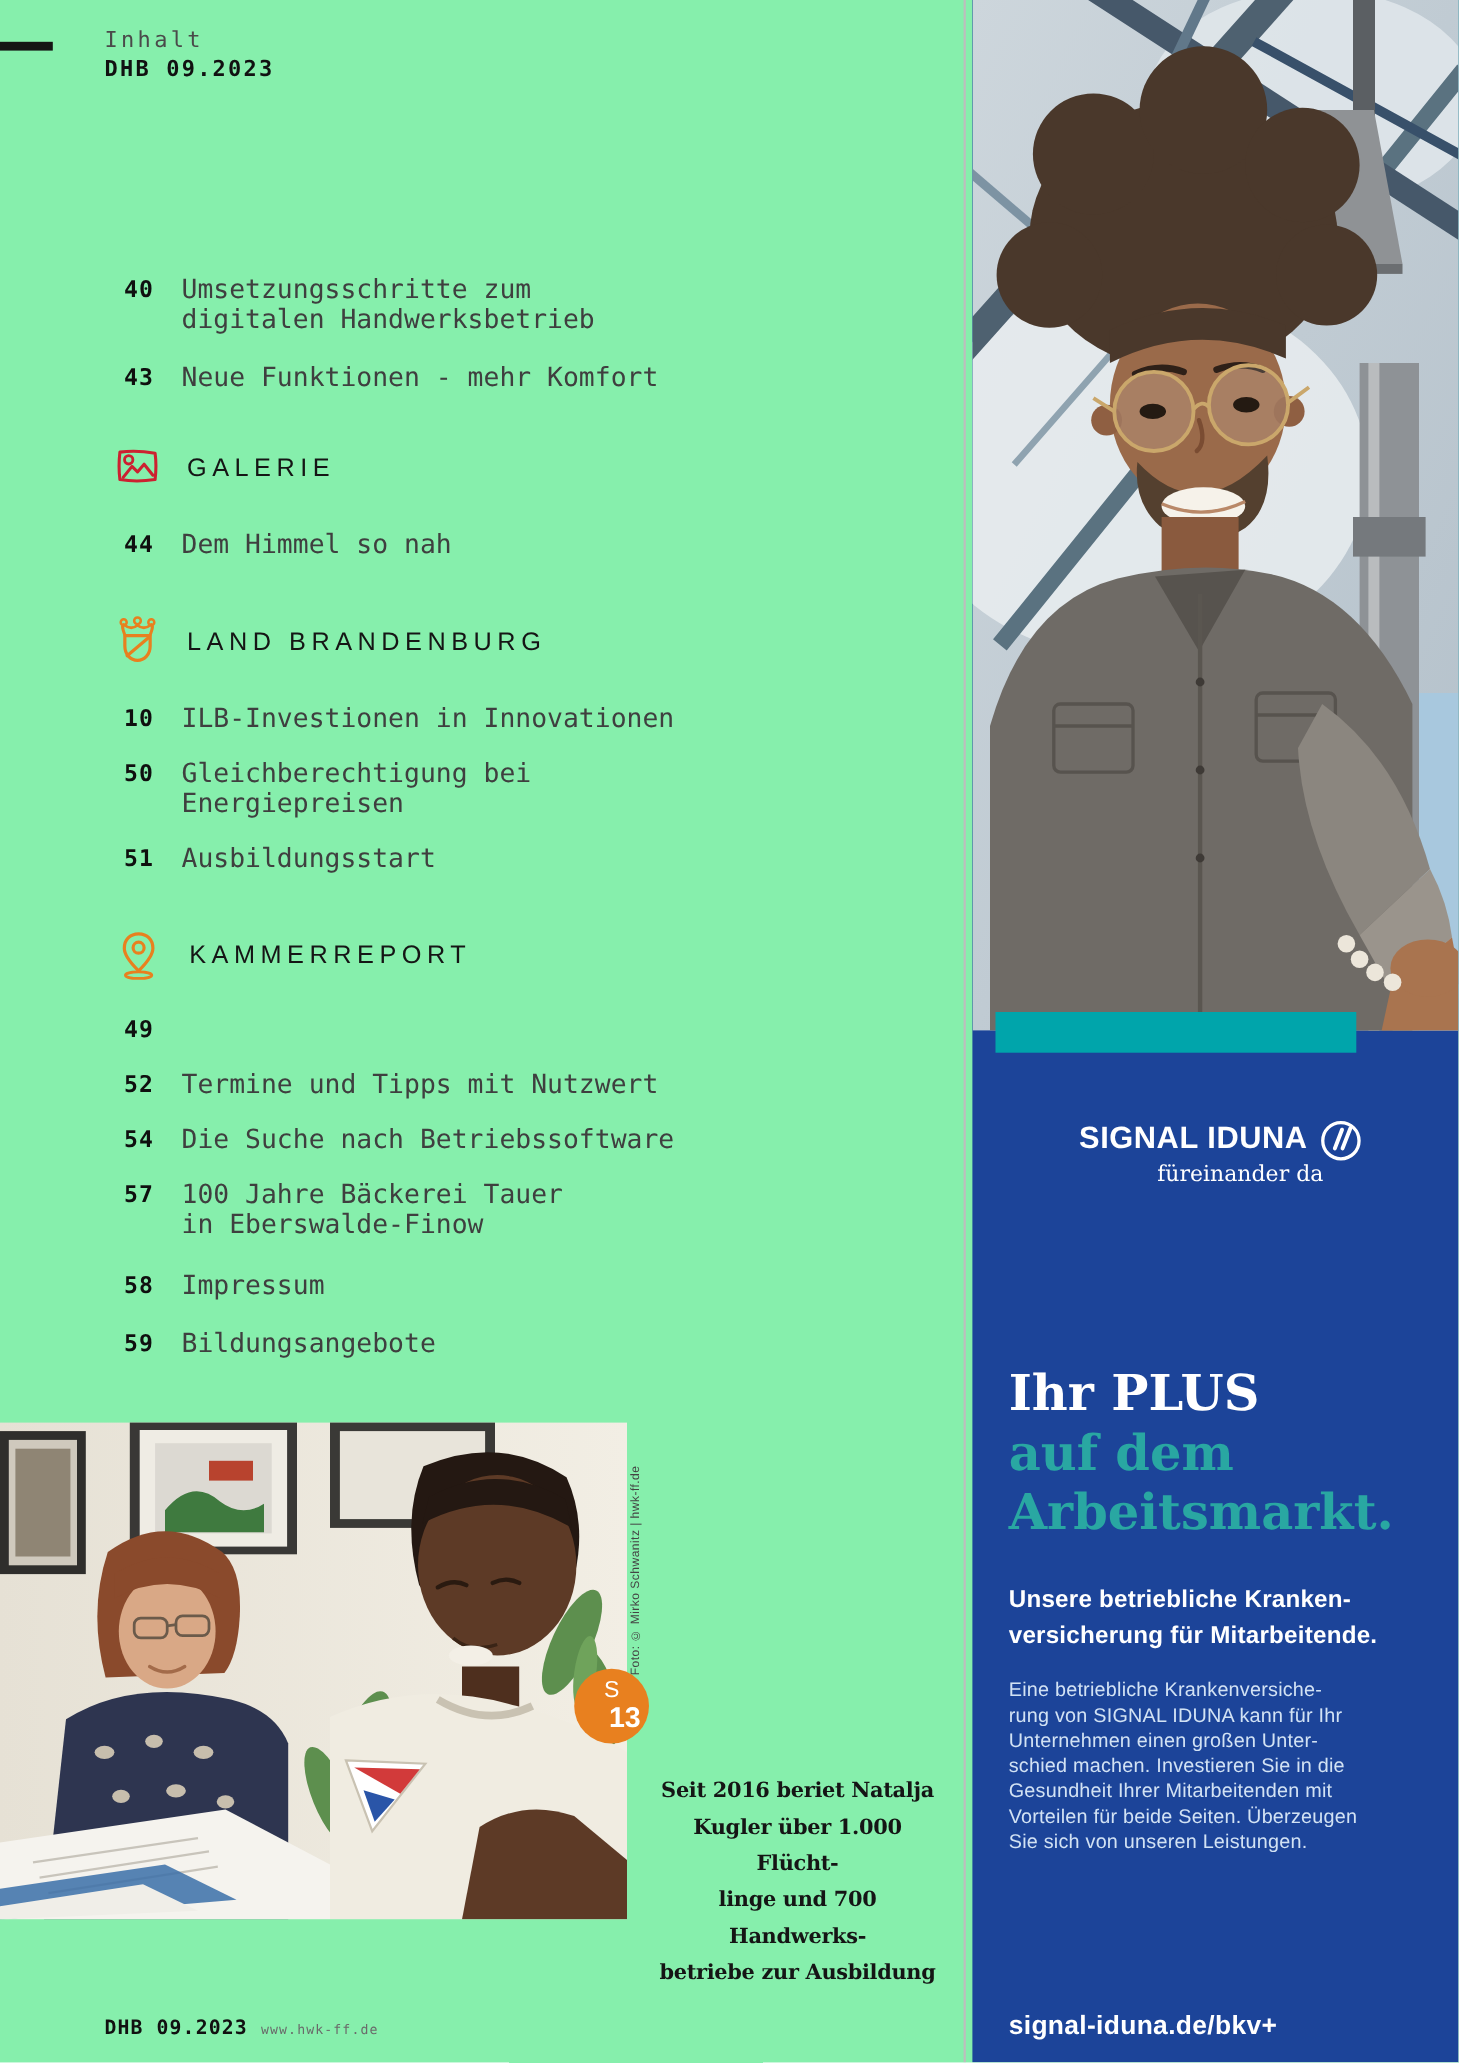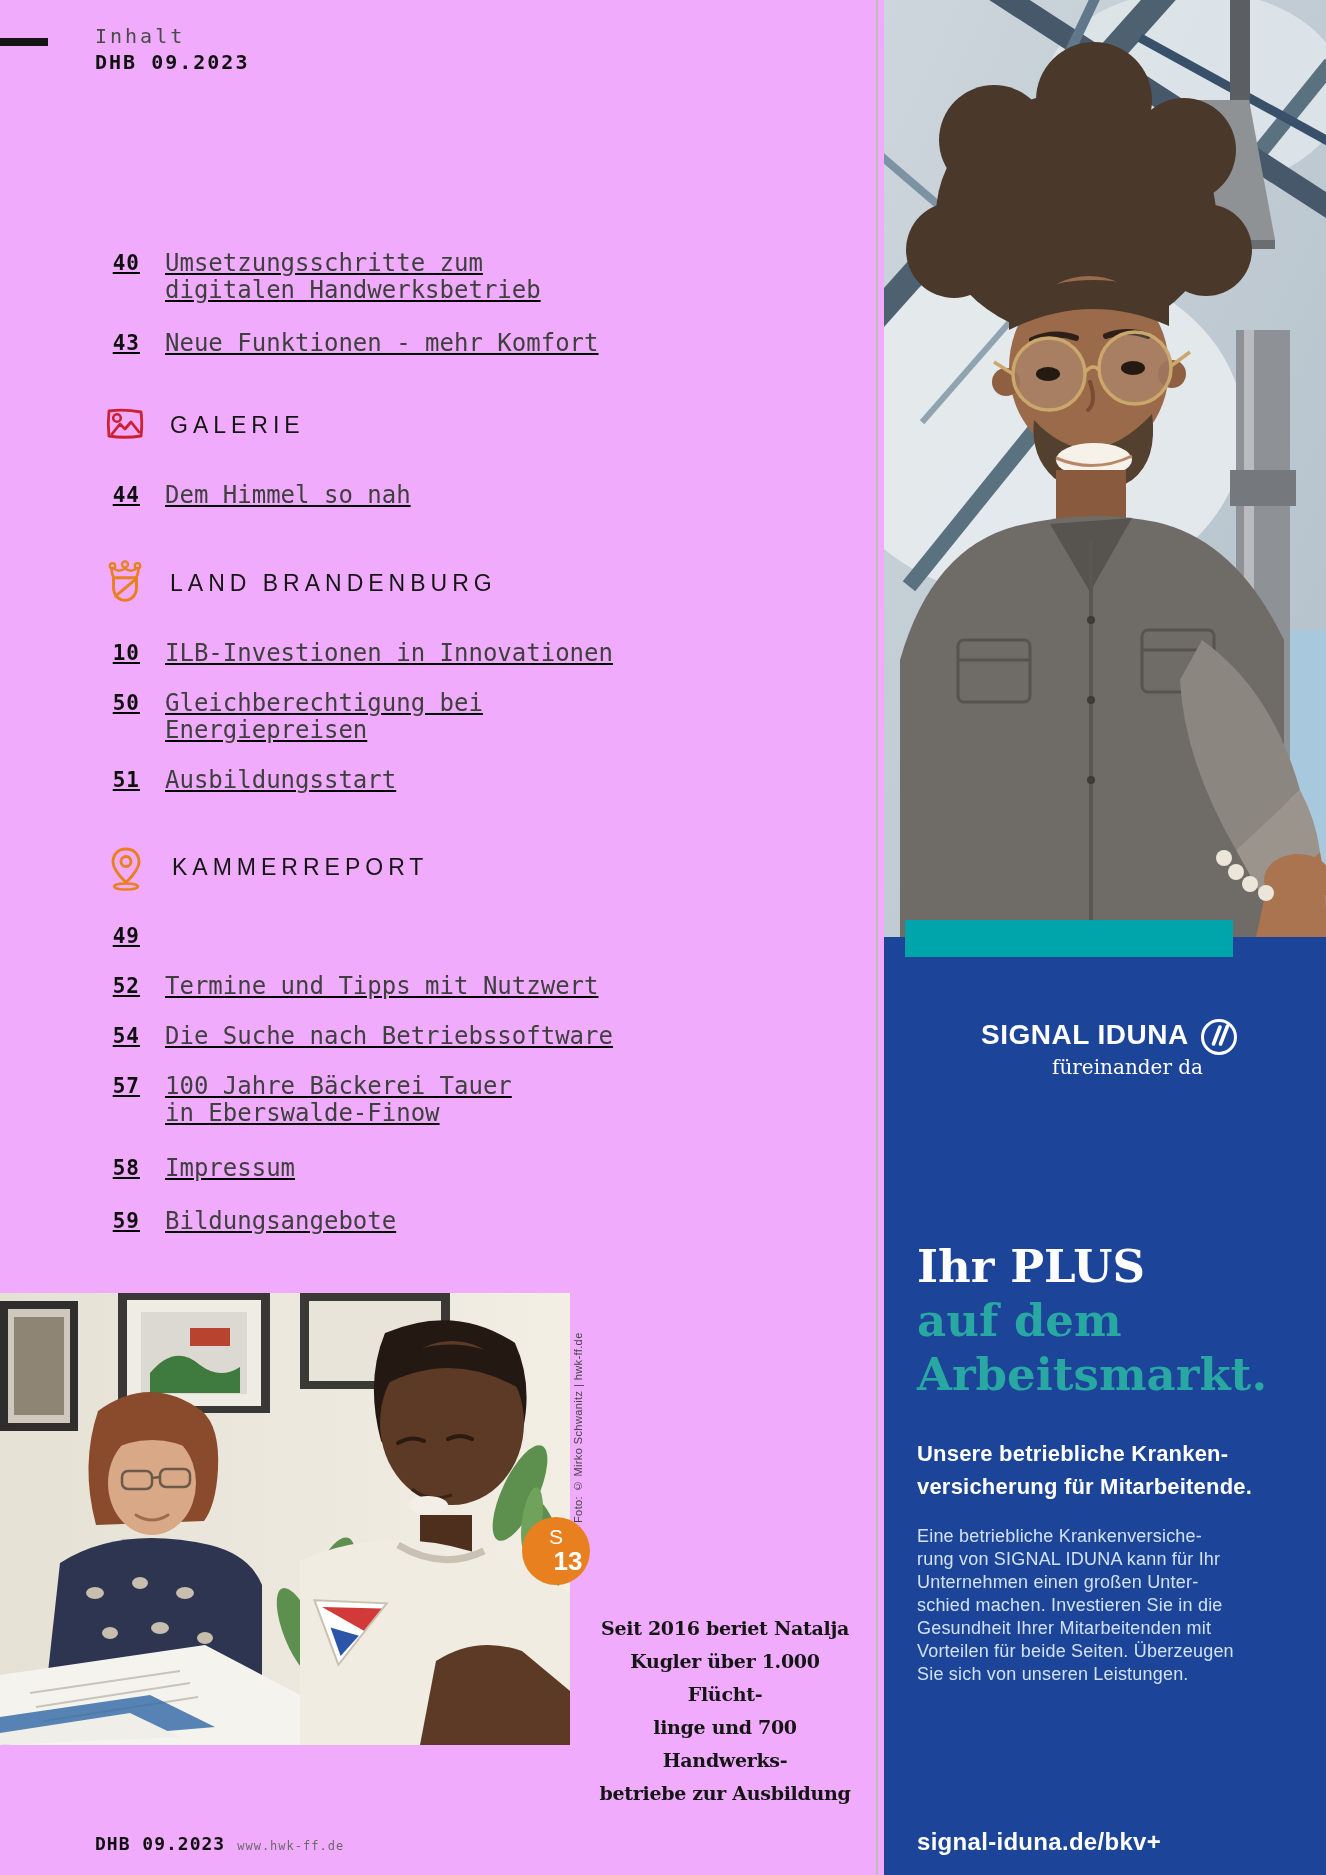--- a/index.html
+++ b/index.html
@@ -1,28 +1,28 @@
 <!DOCTYPE html>
 <html><head>
 <meta charset="utf-8">
 <style>
   html,body{margin:0;padding:0;background:#ffffff;}
-  .page{position:relative;width:1326px;height:1875px;background:#f0abfc;overflow:hidden;
+  .page{position:relative;width:1326px;height:1875px;background:#86efac;overflow:hidden;
         font-family:"Liberation Sans",sans-serif;}
   .ml{white-space:pre-line;}
 
   
   .tick{position:absolute;left:0;top:38px;width:48px;height:8px;background:#151515;}
   .eyebrow{position:absolute;left:95px;top:24px;font-family:"DejaVu Sans Mono",monospace;
            font-size:20px;letter-spacing:3px;color:#4a4a4a;}
   .issue{position:absolute;left:95px;top:50px;font-family:"DejaVu Sans Mono",monospace;
          font-size:20px;font-weight:bold;letter-spacing:2px;color:#111;}
 
   
-  .toc-row{position:absolute;left:92px;display:flex;align-items:flex-start;text-decoration:underline;}
+  .toc-row{position:absolute;left:92px;display:flex;align-items:flex-start;}
   .toc-num{width:48px;text-align:right;font-family:"DejaVu Sans Mono",monospace;
            font-size:21px;font-weight:bold;color:#0f0f0f;line-height:27px;letter-spacing:1px;}
   .toc-title{margin-left:25px;font-family:"DejaVu Sans Mono",monospace;font-size:24px;
              color:#3f3f3f;line-height:27px;}
   .toc-section{position:absolute;left:104px;display:flex;align-items:center;gap:24px;}
   .toc-section .label{font-family:"Liberation Sans",sans-serif;font-weight:normal;
                       font-size:23px;letter-spacing:5px;color:#151515;}
   .secicon{flex:0 0 auto;}
 
   

